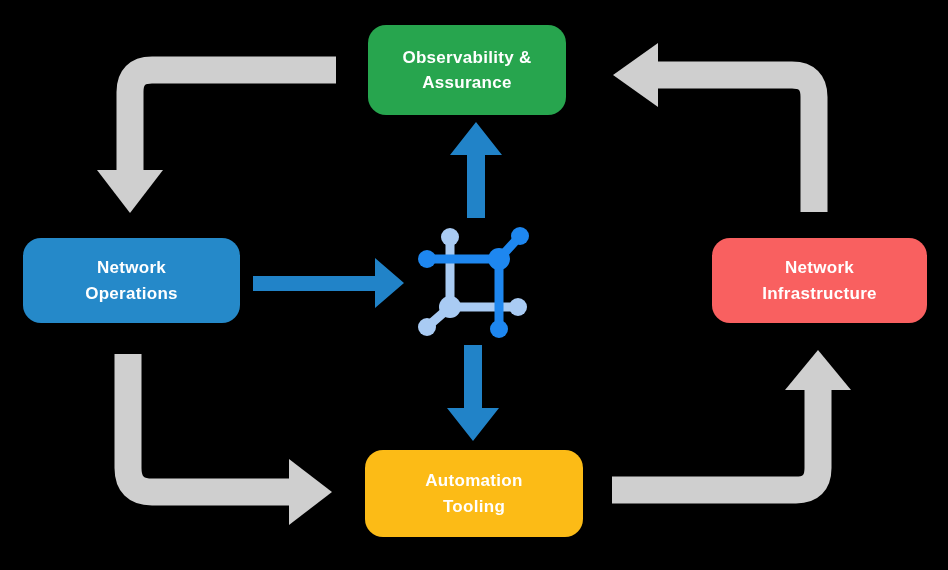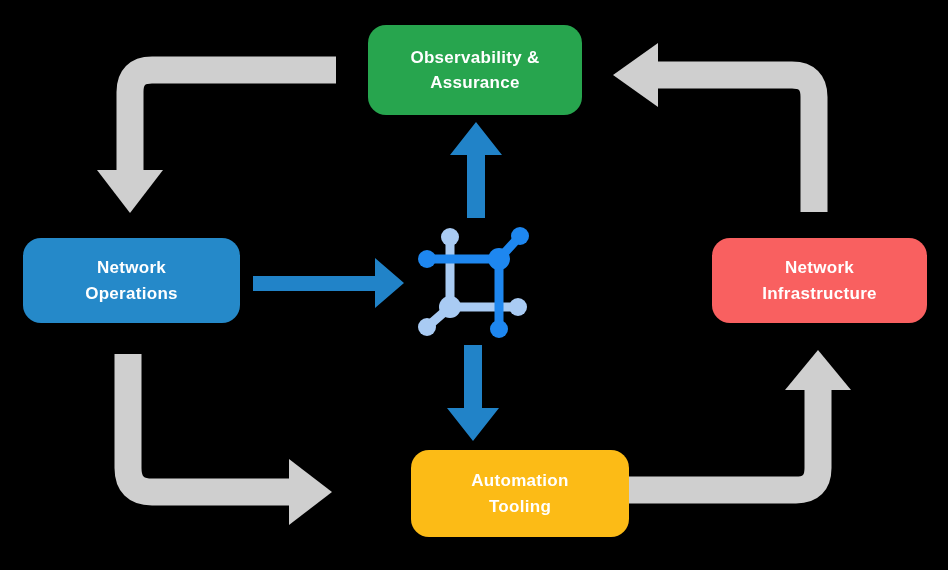--- a/index.html
+++ b/index.html
@@ -27,21 +27,21 @@
     justify-content: center;
     border-radius: 18px;
     color: #ffffff;
     font-size: 17px;
     font-weight: 700;
     letter-spacing: 0.3px;
     text-align: center;
     line-height: 1.5;
     white-space: pre-line;
   }
-  .node-observability { left: 368px; top: 25px;  width: 214px; height: 90px; }
+  .node-observability { left: 368px; top: 25px;  width: 198px; height: 90px; }
   .node-operations    { left: 23px;  top: 238px; width: 217px; height: 85px; }
   .node-infrastructure{ left: 712px; top: 238px; width: 215px; height: 85px; }
   .node-automation    { left: 365px; top: 450px; width: 218px; height: 87px; }
 </style>
 </head>
 <body>
 
 <div class="canvas" style="background-color: rgb(0, 0, 0);">
 
   <svg class="arrow-layer" viewBox="0 0 948 570">
@@ -104,18 +104,18 @@
   <div class="node-box node-operations" style="background-color: rgb(37, 137, 201);">
     <span>Network
 Operations</span>
   </div>
 
   <div class="node-box node-infrastructure" style="background-color: rgb(249, 96, 96);">
     <span>Network
 Infrastructure</span>
   </div>
 
-  <div class="node-box node-automation" style="background-color: rgb(252, 187, 22); margin-left: 46px;">
+  <div class="node-box node-automation" style="background-color: rgb(252, 187, 22);">
     <span>Automation
 Tooling</span>
   </div>
 
 </div>
 
 </body></html>

